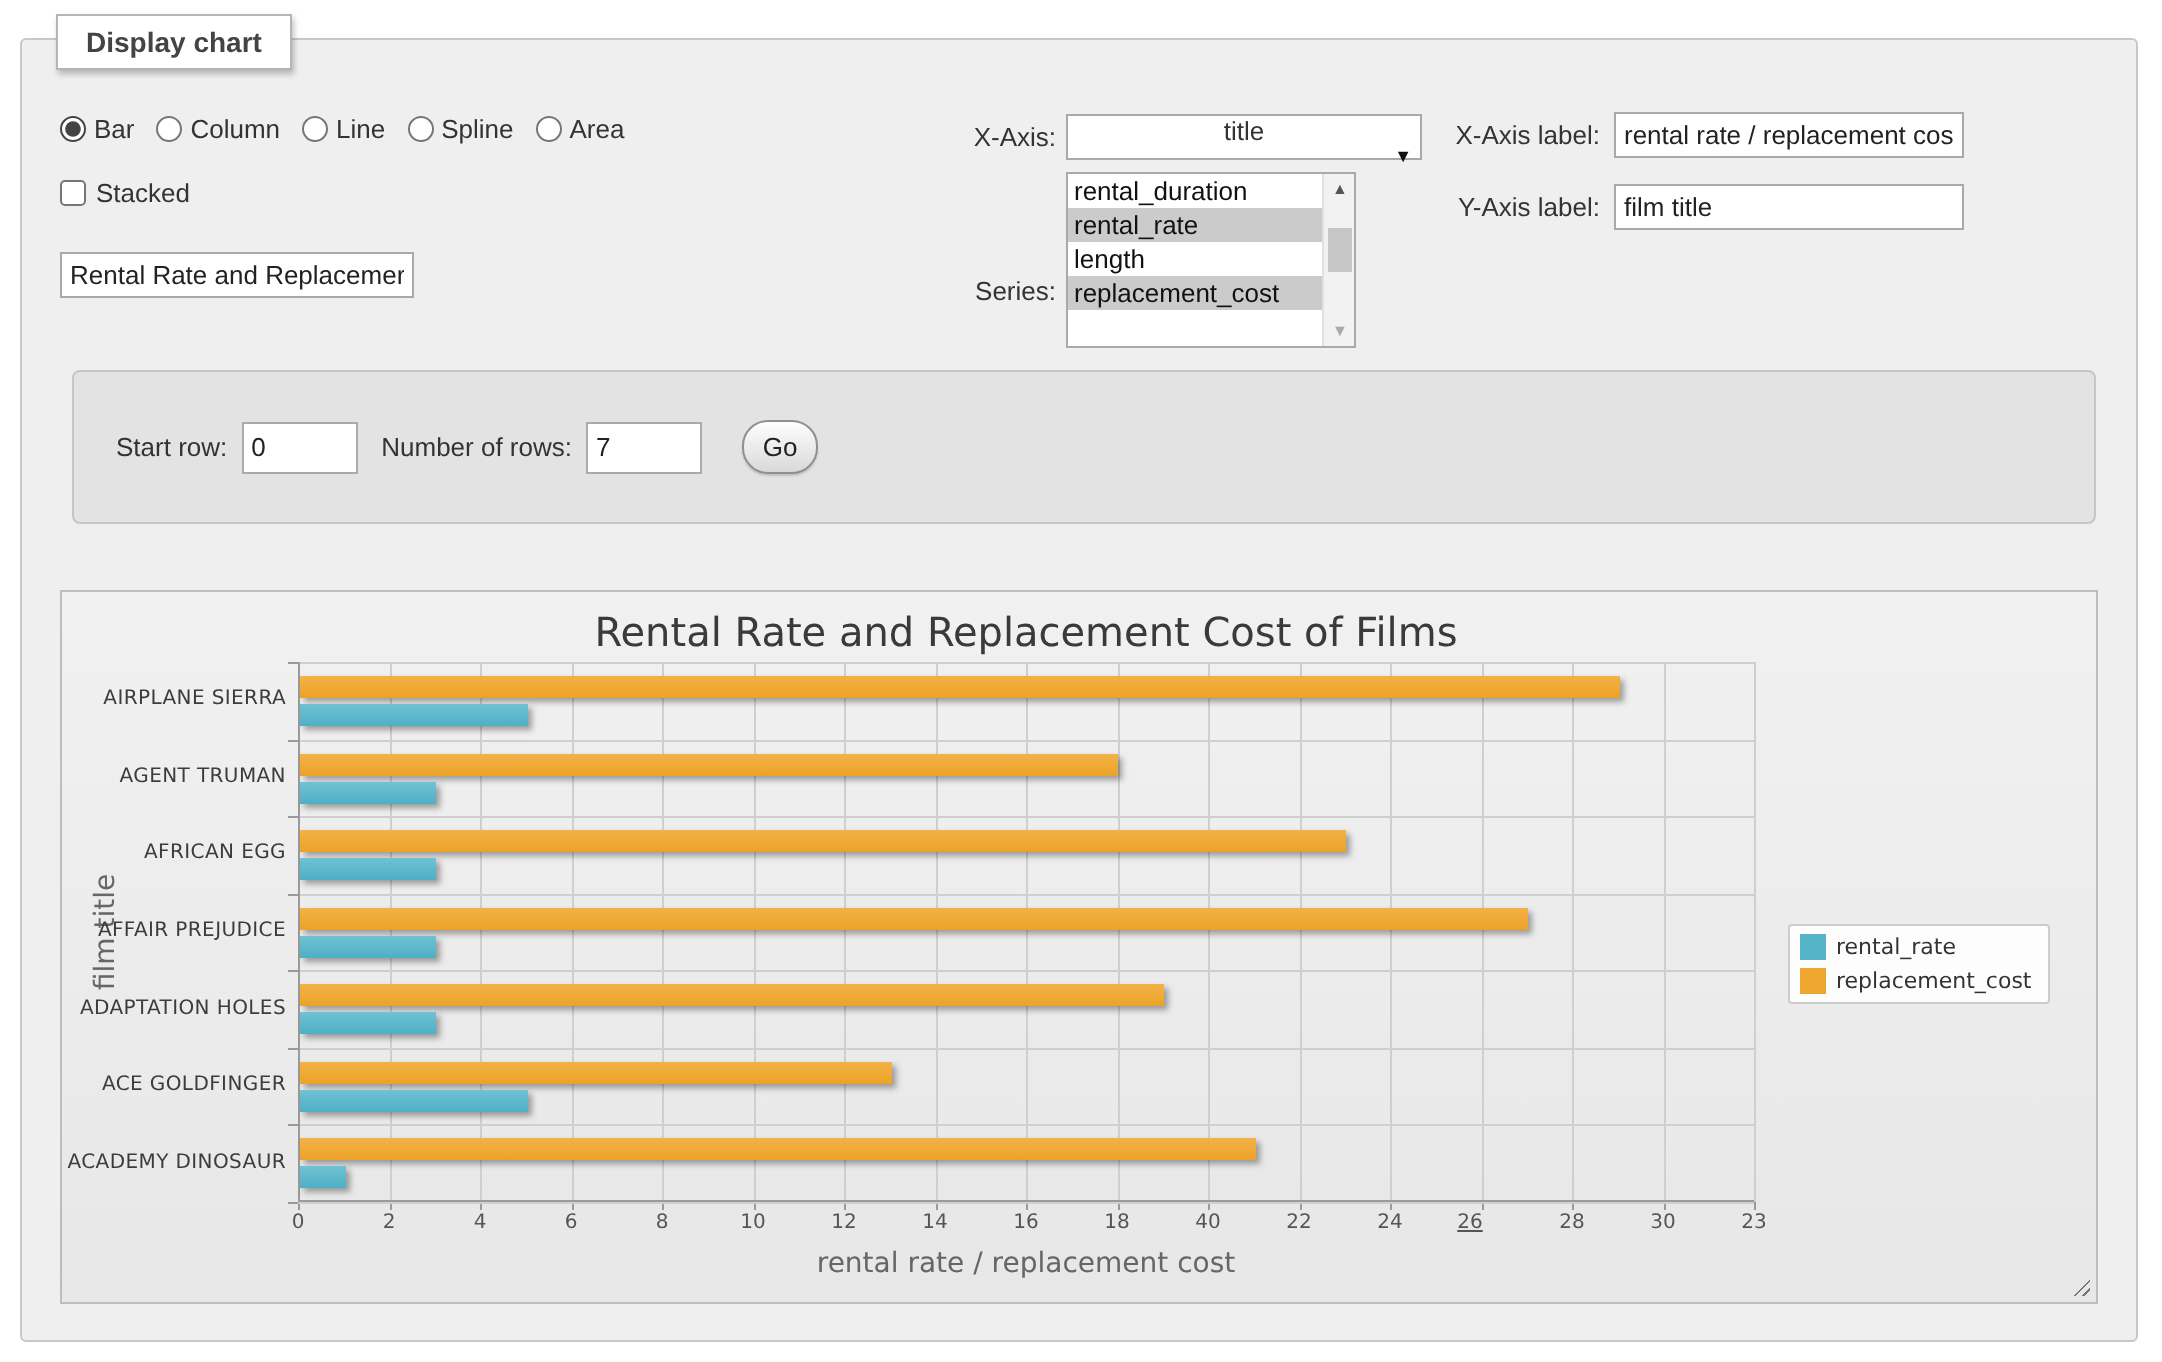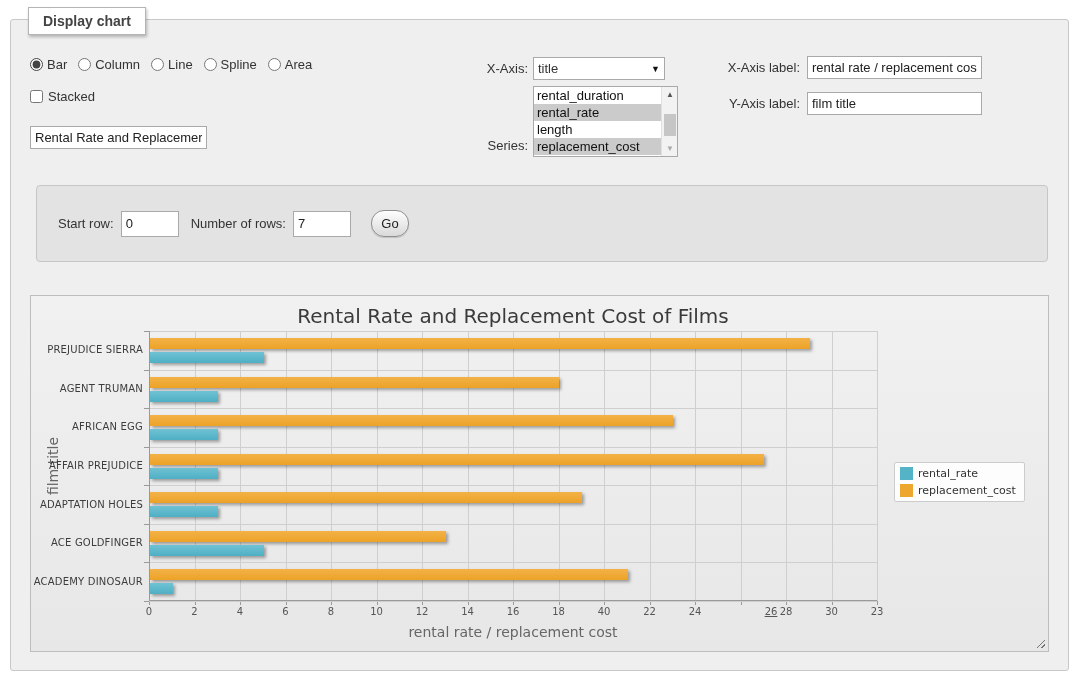--- a/index.html
+++ b/index.html
@@ -20,25 +20,25 @@
   .text-input { background:#fff; border:1px solid #a9a9a9; font-family:"Liberation Sans",sans-serif;
     font-size:13px; color:#222; padding:2px 4px; white-space:nowrap; overflow:hidden; }
   #title-input { position:absolute; left:30px; top:126px; width:177px; height:23px; }
 
   .form-label { position:absolute; text-align:right; color:#333; }
   #xaxis-label-txt   { left:428px; top:61px;  width:100px; }
   #series-label-txt  { left:428px; top:138px; width:100px; }
   #xlab-label-txt    { left:700px; top:60px;  width:100px; }
   #ylab-label-txt    { left:700px; top:96px;  width:100px; }
 
-  .select { position:absolute; left:533px; top:57px; width:132px; height:23px; background:#fff;
-    border:1px solid #a9a9a9; display:flex; align-items:center; padding:0 4px; }
+  .select { position:absolute; left:533px; top:57px; width:178px; height:23px; background:#fff;
+    border:1px solid #a9a9a9; display:flex; align-items:center; padding:0 4px;flex-direction:column; }
   .select .arrow { margin-left:auto; font-size:9px; color:#111; }
 
-  .listbox { position:absolute; left:533px; top:86px; width:145px; height:71px; background:#fff;
+  .listbox { position:absolute; left:533px; top:86px; width:145px; height:88px; background:#fff;
     border:1px solid #a9a9a9; overflow:hidden; }
   .listbox .opts { position:absolute; left:0; top:0; right:16px; }
   .listbox .opt { height:17px; line-height:17px; padding:0 3px; white-space:nowrap; color:#111; }
   .listbox .opt.sel { background:#cbcbcb; }
   .sbar { position:absolute; right:0; top:0; width:16px; height:100%; background:#f2f2f2; border-left:1px solid #e0e0e0; }
   .sbar .btn { position:absolute; left:0; width:16px; height:15px; background:#f2f2f2; color:#555;
     font-size:8px; text-align:center; line-height:15px; }
   .sbar .up { top:0; } .sbar .dn { bottom:0; color:#aaa; }
   .sbar .thumb { position:absolute; left:2px; top:27px; width:12px; height:22px; background:#c6c6c6; }
 
@@ -211,21 +211,21 @@
         <div class="ytick" style="top: 154px;"></div>
         <div class="hgrid" style="top: 193px;"></div>
         <div class="ytick" style="top: 193px;"></div>
         <div class="hgrid" style="top: 231px;"></div>
         <div class="ytick" style="top: 231px;"></div>
         <div class="hgrid" style="top: 270px;"></div>
         <div class="ytick" style="top: 270px;"></div>
         <div class="axis-left"></div>
         <div class="axis-bottom"></div>
         <div class="cat-row" style="top: 0px; height: 38.5714px;">
-          <div class="cat-label" style="top: 13.2857px;">PREJUDICE SIERRA</div>
+          <div class="cat-label" style="top: 13.2857px;">AIRPLANE SIERRA</div>
           <div class="bar s-replacement_cost" style="top: 7px; width: 659.522px;"></div>
           <div class="bar s-rental_rate" style="top: 21px; width: 113.522px;"></div>
         </div>
         <div class="cat-row" style="top: 38.5714px; height: 38.5714px;">
           <div class="cat-label" style="top: 13.2857px;">AGENT TRUMAN</div>
           <div class="bar s-replacement_cost" style="top: 7px; width: 409.272px;"></div>
           <div class="bar s-rental_rate" style="top: 21px; width: 68.0225px;"></div>
         </div>
         <div class="cat-row" style="top: 77.1429px; height: 38.5714px;">
           <div class="cat-label" style="top: 13.2857px;">AFRICAN EGG</div>
@@ -271,18 +271,18 @@
       <div class="xtick-lab" style="left: 254.5px;">6</div>
       <div class="xtick-lab" style="left: 300px;">8</div>
       <div class="xtick-lab" style="left: 345.5px;">10</div>
       <div class="xtick-lab" style="left: 391px;">12</div>
       <div class="xtick-lab" style="left: 436.5px;">14</div>
       <div class="xtick-lab" style="left: 482px;">16</div>
       <div class="xtick-lab" style="left: 527.5px;">18</div>
       <div class="xtick-lab" style="left: 573px;">40</div>
       <div class="xtick-lab" style="left: 618.5px;">22</div>
       <div class="xtick-lab" style="left: 664px;">24</div>
-      <div class="xtick-lab" style="left: 740px; text-decoration: underline;">26</div>
+      <div class="xtick-lab" style="left: 704px; text-decoration: underline;">26</div>
       <div class="xtick-lab" style="left: 755px;">28</div>
       <div class="xtick-lab" style="left: 800.5px;">30</div>
       <div class="xtick-lab" style="left: 846px;">23</div>
     </div>
 </div>
 
 </body></html>

